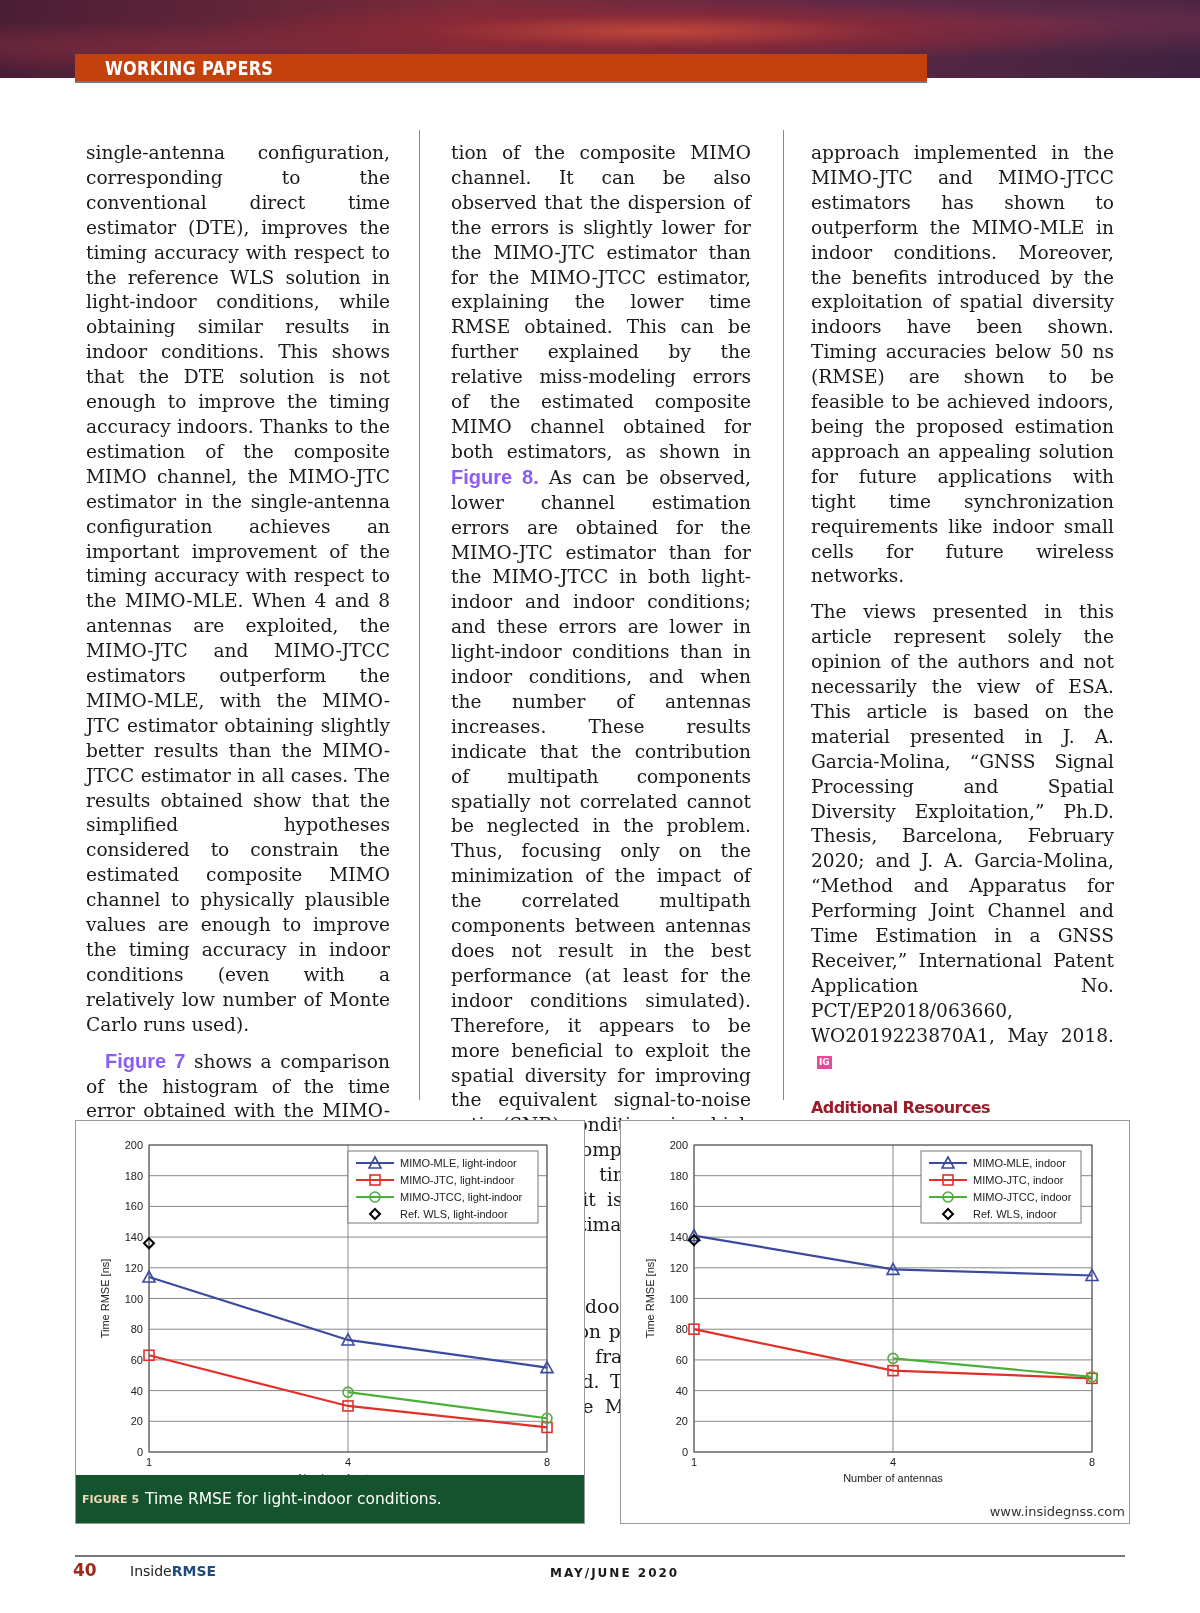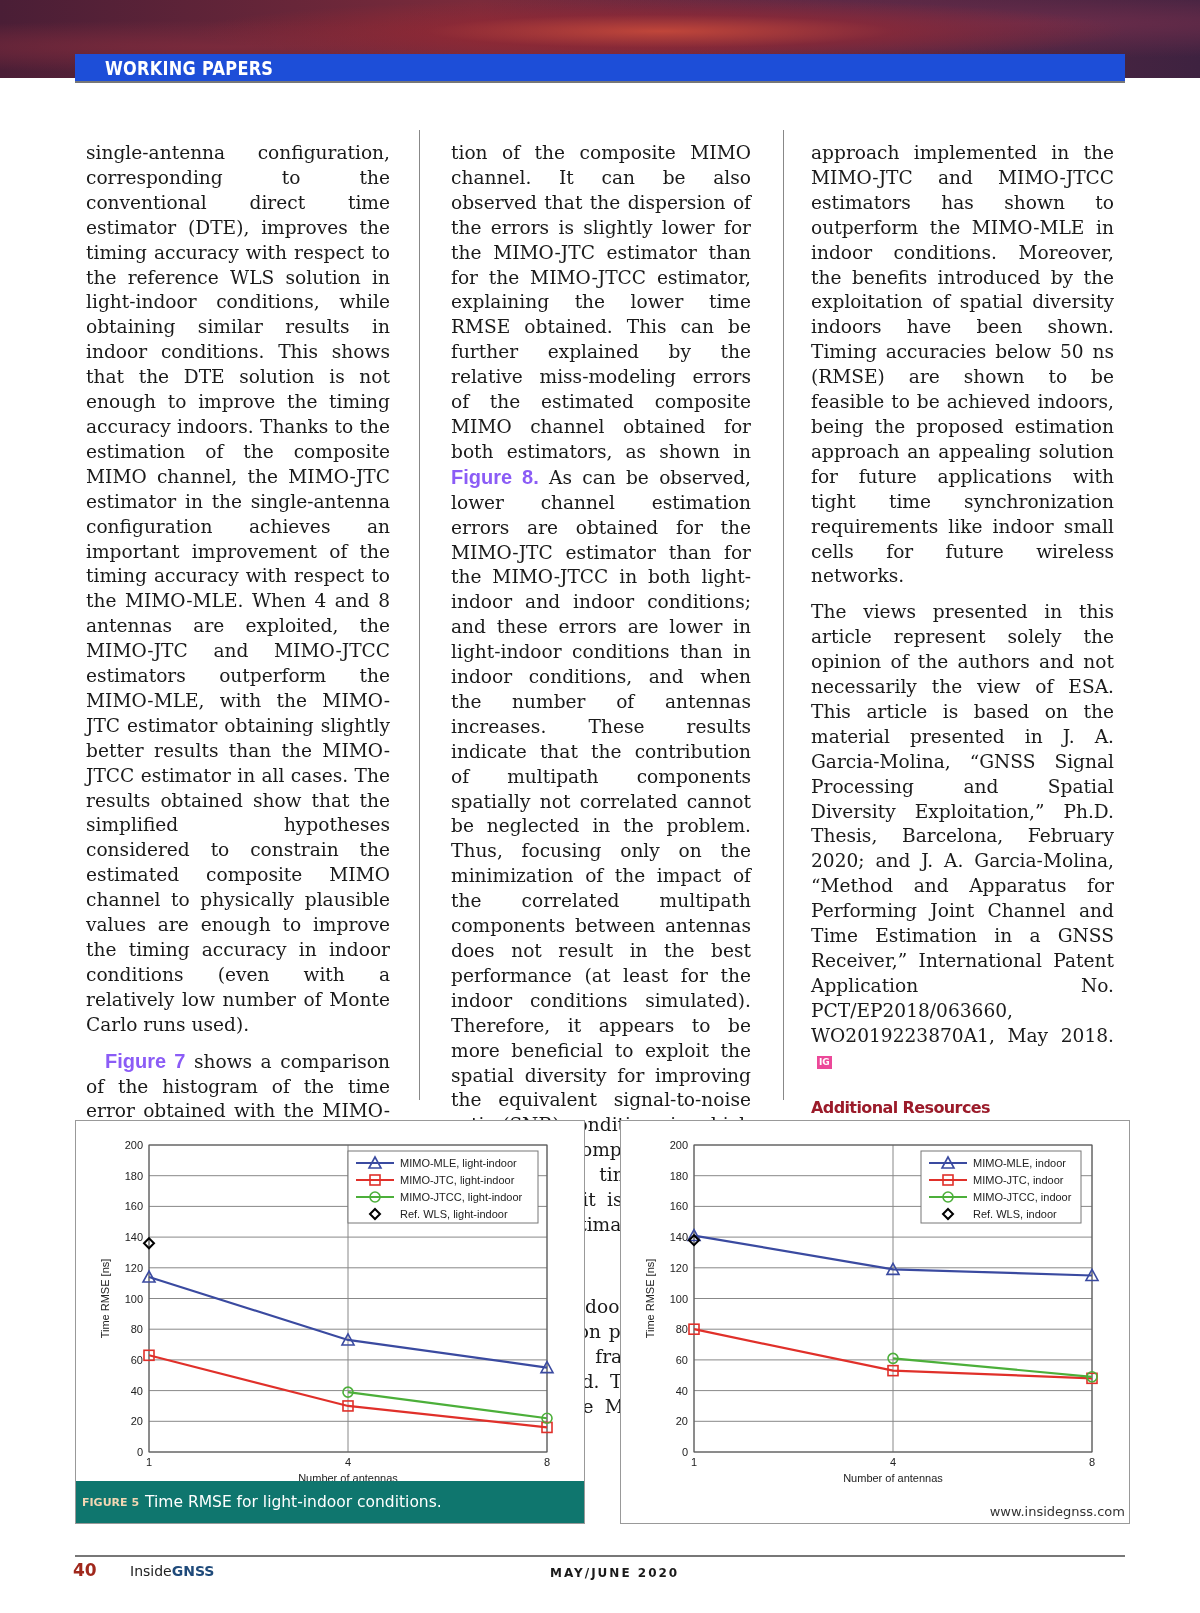--- a/index.html
+++ b/index.html
@@ -2,40 +2,40 @@
 <html><head>
 <meta charset="utf-8">
 <style>
   html, body { margin:0; padding:0; }
   body { width:1200px; height:1613px; background:#ffffff; position:relative; overflow:hidden; font-family:"DejaVu Serif", serif; color:#1a1a1a; }
   .banner { position:absolute; left:0; top:0; width:1200px; height:78px;
     background: radial-gradient(ellipse at 55% 40%, #c0463a 0%, rgba(150,40,50,0.6) 25%, transparent 50%),
                 radial-gradient(ellipse at 20% 60%, #7a2a3c 0%, transparent 40%),
                 radial-gradient(ellipse at 85% 30%, #6a2c4a 0%, transparent 45%),
                 linear-gradient(90deg, #4a1e36 0%, #7b2b3b 40%, #5a2844 70%, #3e2240 100%); }
-  .banner-bar { position:absolute; left:75px; top:54px; width:1050px; height:27px; background:#1d4ed8; border-bottom:2px solid #777; }
+  .banner-bar { position:absolute; left:75px; top:54px; width:852px; height:27px; background:#c2410c; border-bottom:2px solid #777; }
   .banner-label { position:absolute; left:30px; top:3px; color:#fff; font-family:"DejaVu Sans", sans-serif; font-weight:bold; font-size:19px; letter-spacing:0.3px; transform:scaleX(0.85); transform-origin:left; }
   .col { position:absolute; top:130px; font-size:18.6px; line-height:24.9px; text-align:justify; }
   .col p { margin:11px; }
   .col1 { left:75px; width:326px; }
   .col2 { left:440px; width:322px; }
   .col3 { left:800px; width:325px; }
   .vrule { position:absolute; width:1px; background:#888; }
   .indent { text-indent:19px; }
   .figref { color:#8b5cf6; font-family:Liberation Sans, sans-serif; font-weight:bold; font-size:20px; }
   .heading { color:#9b1b2a; font-family:"DejaVu Sans", sans-serif; font-weight:bold; font-size:16px; letter-spacing:-0.6px; margin-top:22px !important; line-height:24px; }
   .resource { font-family:"DejaVu Sans", sans-serif; font-size:14.5px; line-height:22px; color:#333; margin-top:2px !important; letter-spacing:-0.4px; }
   .resource + .resource { margin-top:8px !important; }
   .res-num { color:#9b1b2a; font-weight:bold; margin-right:6px; }
   .ig-badge { display:inline-block; background:#ec4899; color:#fff; font-family:"DejaVu Sans", sans-serif; font-size:9px; font-weight:bold; padding:0 2px; line-height:13px; margin-left:6px; vertical-align:2px; }
   .figure { position:absolute; top:1120px; width:508px; height:402px; border:1px solid #999; background:#fff; }
   .fig1 { left:75px; }
   .fig2 { left:620px; }
   .figure svg { position:absolute; left:0; top:0; }
-  .caption { position:absolute; left:0; bottom:0; width:100%; height:42px; background:#0f766e; color:#fff; font-family:"DejaVu Sans", sans-serif; display:flex; align-items:center; }
+  .caption { position:absolute; left:0; bottom:0; width:100%; height:48px; background:#14532d; color:#fff; font-family:"DejaVu Sans", sans-serif; display:flex; align-items:center; }
   .cap-num { font-weight:bold; font-size:11px; margin-left:6px; margin-right:6px; color:#f2d7b4; }
   .cap-text { font-size:15.5px; }
   .footer-rule { position:absolute; left:75px; top:1555px; width:1050px; height:2px; background:#777; }
   .footer { position:absolute; top:1562px; font-family:"DejaVu Sans", sans-serif; }
   .page-num { left:73px; color:#a0281c; font-weight:bold; font-size:17px; top:1560px; }
   .brand { left:130px; font-size:14px; color:#222; top:1563px; }
   .brand b { color:#1f4a7a; }
   .issue { left:550px; font-size:12px; font-weight:bold; letter-spacing:2px; top:1566px; }
   .site { right:75px; font-size:13px; color:#333; top:1504px; }
   .ax-text { font-family:"Liberation Sans", sans-serif; font-size:11px; fill:#222; }
@@ -209,15 +209,15 @@
         <circle cx="327" cy="76" r="5" fill="none" stroke="#4caf3a" stroke-width="1.6"></circle>
         <text x="352" y="80" class="leg-text">MIMO-JTCC, indoor</text>
         <polygon points="327,88 332,93 327,98 322,93" fill="none" stroke="#000000" stroke-width="2"></polygon>
         <text x="352" y="97" class="leg-text">Ref. WLS, indoor</text>
       </g>
     </svg>
 </div>
 
 <div class="footer-rule"></div>
 <div class="footer page-num">40</div>
-<div class="footer brand"><span>Inside</span><b>GNSS</b></div>
+<div class="footer brand"><span>Inside</span><b>RMSE</b></div>
 <div class="footer issue">MAY/JUNE 2020</div>
 <div class="footer site">www.insidegnss.com</div>
 
 </body></html>

